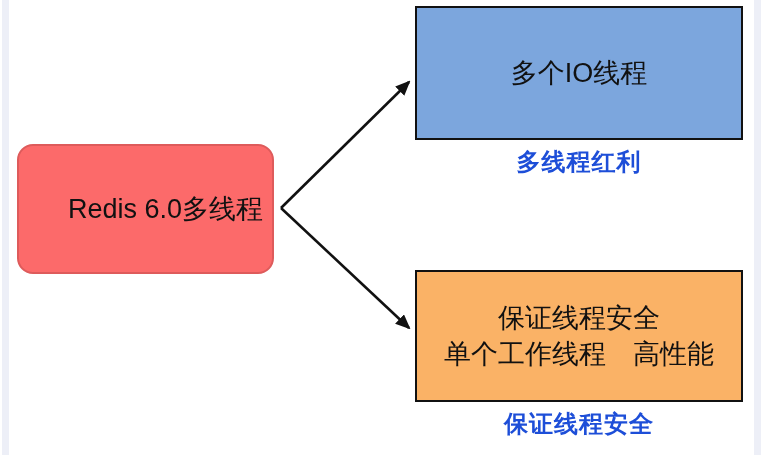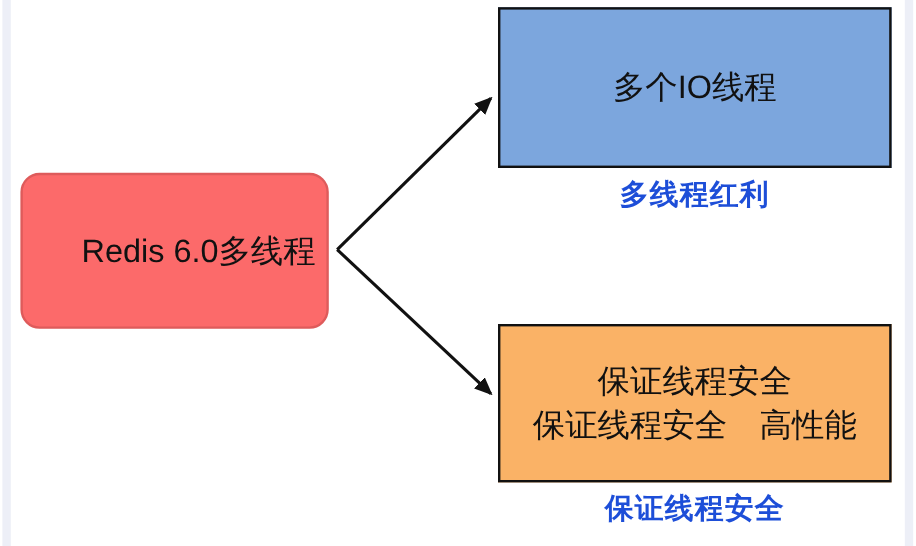--- a/index.html
+++ b/index.html
@@ -95,17 +95,17 @@
     <div>Redis 6.0多线程</div>
   </div>
 
   <div class="node branch-top">
     <div>多个IO线程</div>
   </div>
   <div class="caption top-caption">多线程红利</div>
 
   <div class="node branch-bottom">
     <div>保证线程安全</div>
-    <div>保证线程安全　高性能</div>
+    <div>单个工作线程　高性能</div>
   </div>
   <div class="caption bottom-caption">保证线程安全</div>
 
 </div>
 
 </body></html>

